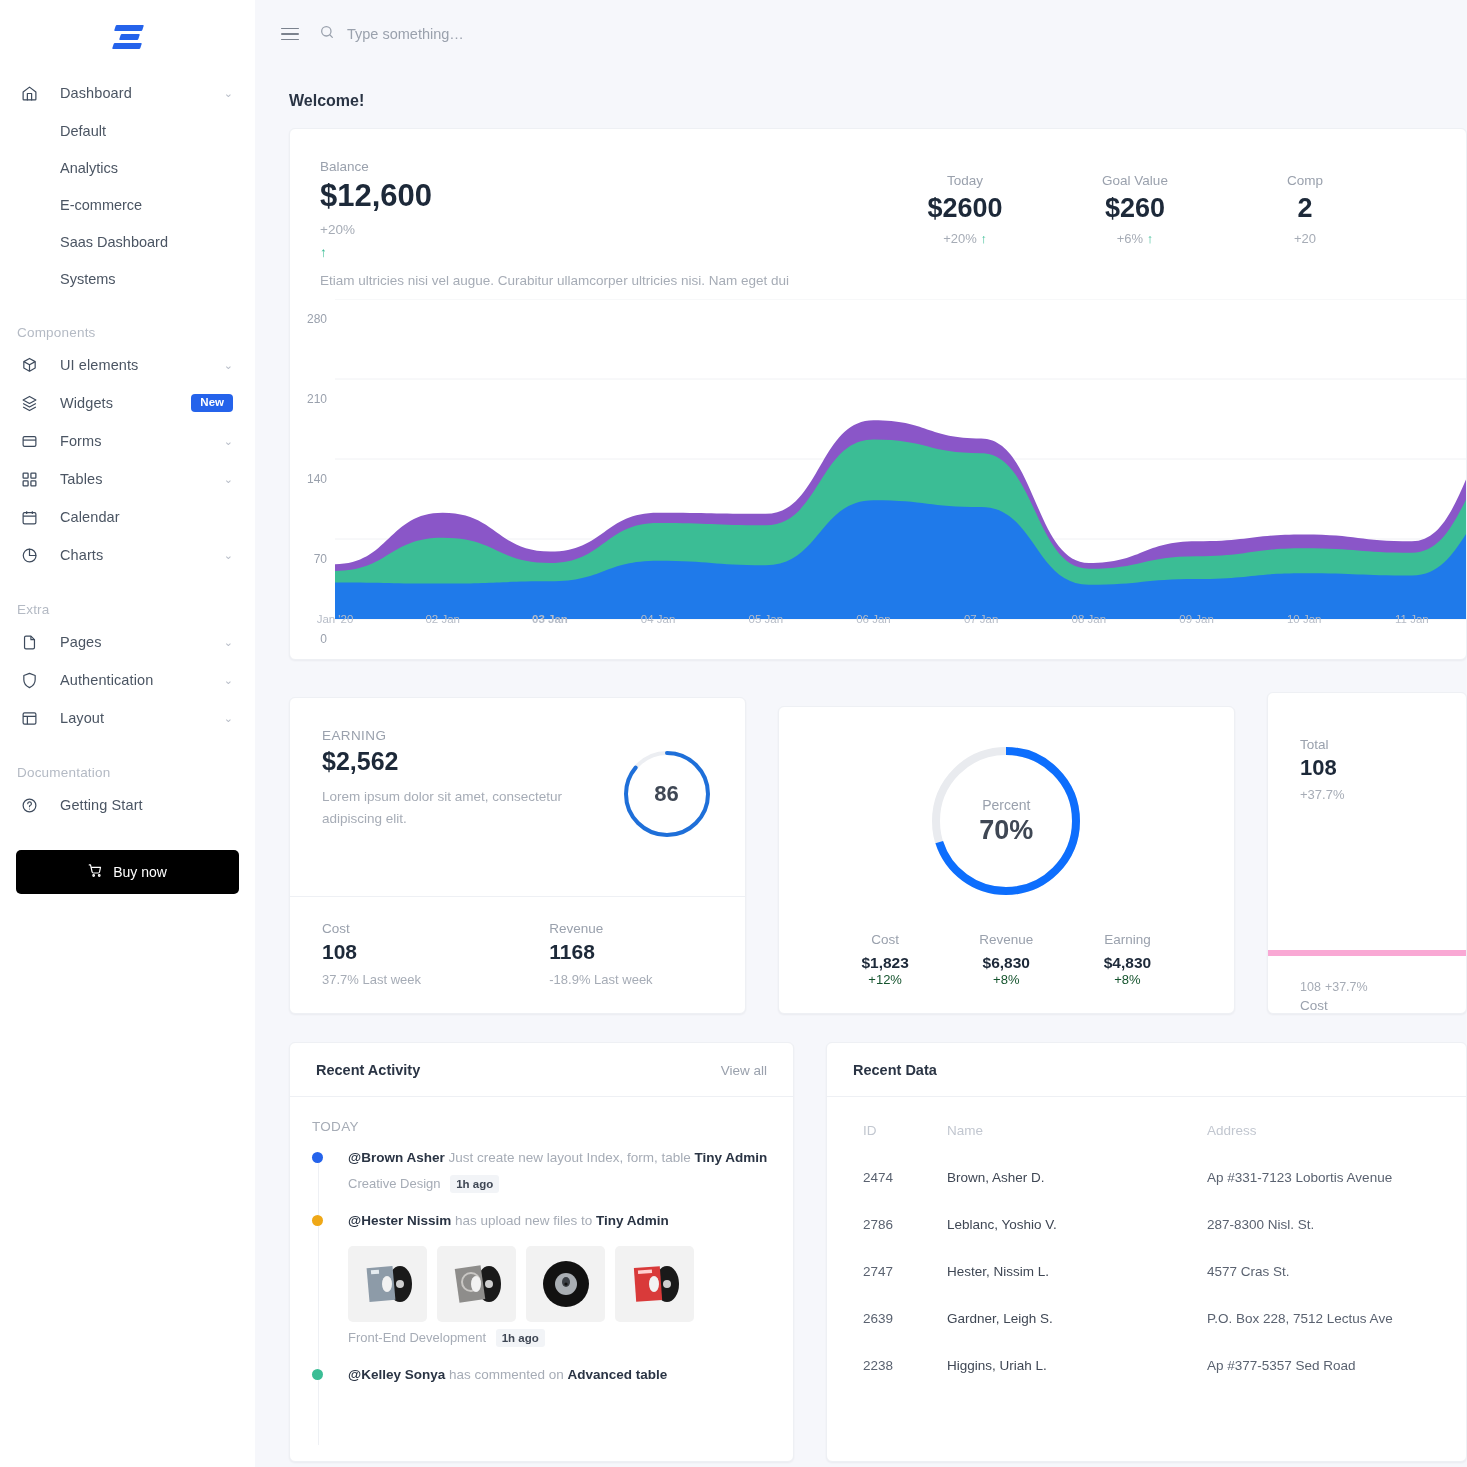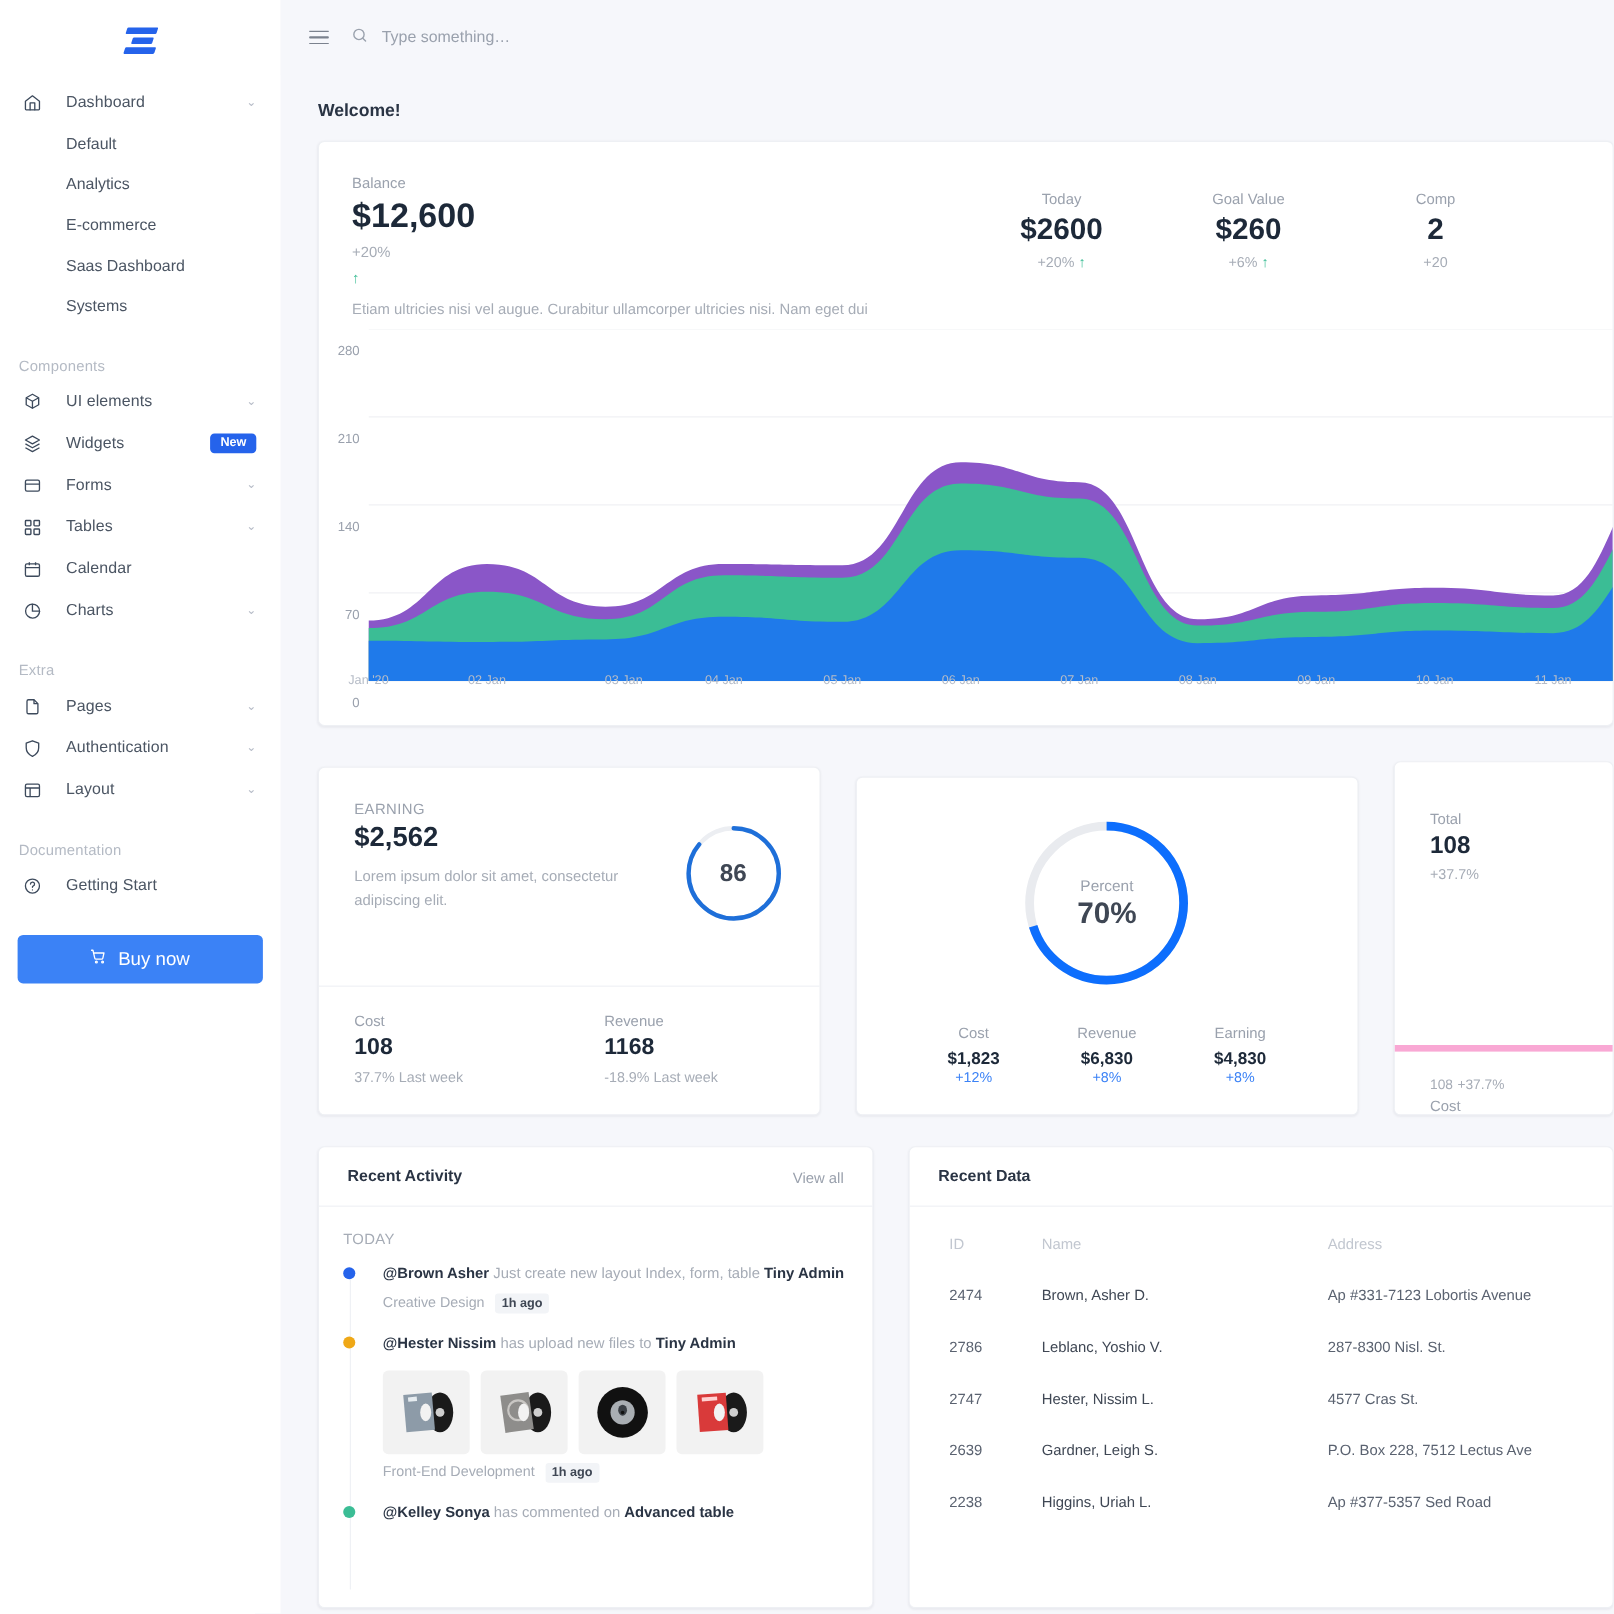--- a/index.html
+++ b/index.html
@@ -60,23 +60,23 @@
     font-size: 13.5px; color: #b4bac4; letter-spacing: .2px;
   }
   .badge-new {
     margin-left: auto;
     background: #2563eb; color: #fff;
     font-size: 11.5px; font-weight: bold;
     padding: 3px 9px 4px; border-radius: 4px; line-height: 1;
   }
   .buy-btn {
     margin: 26px 16px 0; height: 44px;
-    background: #3b82f6; color: #fff; border: none; border-radius: 5px;
+    background: #000000; color: #fff; border: none; border-radius: 5px;
     display: flex; align-items: center; justify-content: center; gap: 10px;
-    font-size: 17px; cursor: pointer; width: calc(100% - 32px);
+    font-size: 14px; cursor: pointer; width: calc(100% - 32px);
     font-family: "Liberation Sans", sans-serif;
   }
 
   
   .main { flex: 1; height: 1467px; overflow: hidden; position: relative; }
   .topbar {
     height: 68px; display: flex; align-items: center;
     padding: 0 26px; background: #f6f7fb;
   }
   .hamburger { width: 18px; cursor: pointer; }
@@ -161,21 +161,21 @@
   .donut .center {
     position: absolute; inset: 0; display: flex; flex-direction: column;
     align-items: center; justify-content: center;
   }
   .donut .center .t { font-size: 14px; color: #9aa1ad; }
   .donut .center .v { font-size: 27px; font-weight: bold; color: #3f4754; margin-top: 2px; }
   .pct-foot { display: flex; padding: 32px 46px 26px; }
   .pct-cell { flex: 1; text-align: center; }
   .pf-label { font-size: 13.5px; color: #9aa1ad; }
   .pf-val { font-size: 15.5px; font-weight: bold; color: #1d2939; margin-top: 7px; }
-  .pf-sub { font-size: 13px; color: #3b82f6; margin-top: 0; }
+  .pf-sub { font-size: 13px; color: #14532d; margin-top: 0; }
 
   .total-card { width: 200px; flex: 0 0 200px; }
   .tc-top { padding: 44px 0 0 32px; }
   .tc-label { font-size: 13.5px; color: #9aa1ad; }
   .tc-val { font-size: 22px; font-weight: bold; color: #1d2939; margin-top: 3px; }
   .tc-sub { font-size: 13px; color: #a6acb6; margin-top: 6px; }
   .tc-foot { border-top: 6px solid #f9a8d4; padding: 22px 0 0 32px; margin-top: 148px; }
   .tc-f1 { font-size: 14.5px; font-weight: bold; color: #1d2939; }
   .tc-f1 span { font-size: 12.5px; font-weight: normal; color: #a6acb6; }
   .tc-f2 { font-size: 13.5px; color: #9aa1ad; margin-top: 4px; }
@@ -460,21 +460,21 @@
         <div id="y-labels" style="position:absolute;left:45px;top:20px;width:0;height:300px;">
             <div class="y-lab" style="top: 340px;">0</div>
             <div class="y-lab" style="top: 260px;">70</div>
             <div class="y-lab" style="top: 180px;">140</div>
             <div class="y-lab" style="top: 100px;">210</div>
             <div class="y-lab" style="top: 20px;">280</div>
           </div>
         <div id="x-labels" style="position:absolute;left:45px;top:320px;width:1400px;height:0;">
             <div class="x-lab" style="left: 0px;">Jan '20</div>
             <div class="x-lab" style="left: 107.692px;">02 Jan</div>
-            <div class="x-lab" style="left: 232px;">03 Jan</div>
+            <div class="x-lab" style="left: 215px; font-weight: bold;">03 Jan</div>
             <div class="x-lab" style="left: 323.077px;">04 Jan</div>
             <div class="x-lab" style="left: 430.769px;">05 Jan</div>
             <div class="x-lab" style="left: 538.462px;">06 Jan</div>
             <div class="x-lab" style="left: 646.154px;">07 Jan</div>
             <div class="x-lab" style="left: 753.846px;">08 Jan</div>
             <div class="x-lab" style="left: 861.538px;">09 Jan</div>
             <div class="x-lab" style="left: 969.231px;">10 Jan</div>
             <div class="x-lab" style="left: 1076.92px;">11 Jan</div>
           </div>
       </div>

